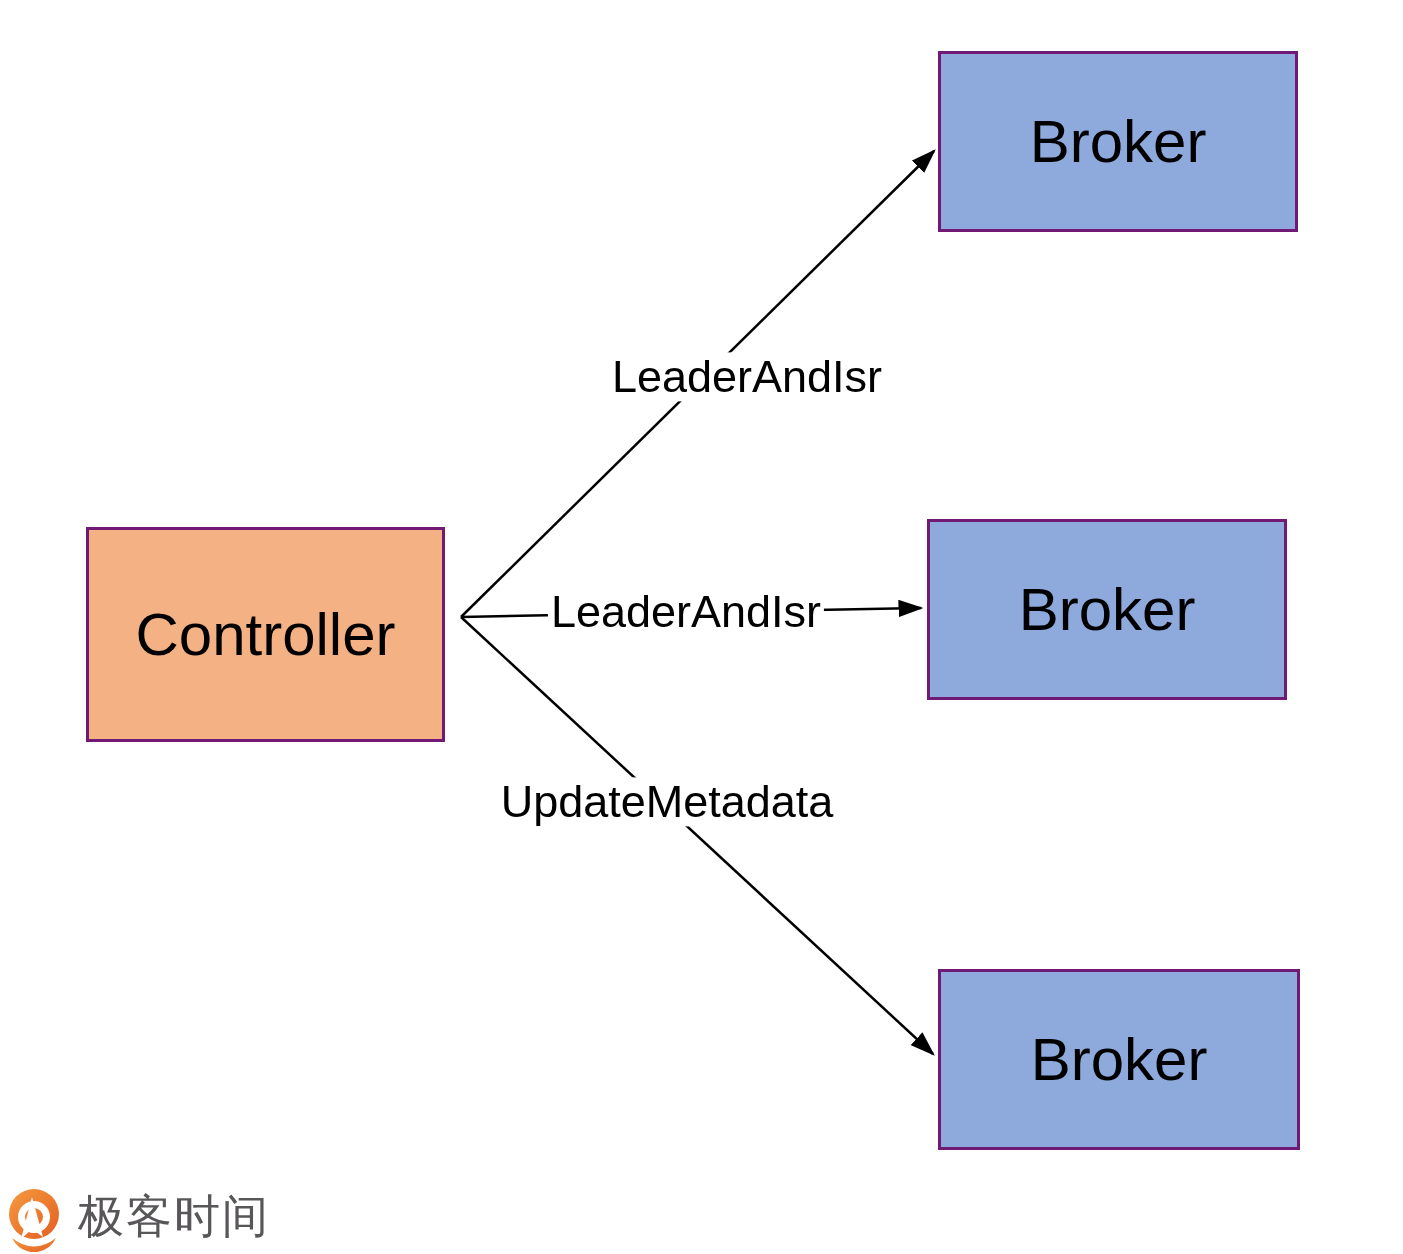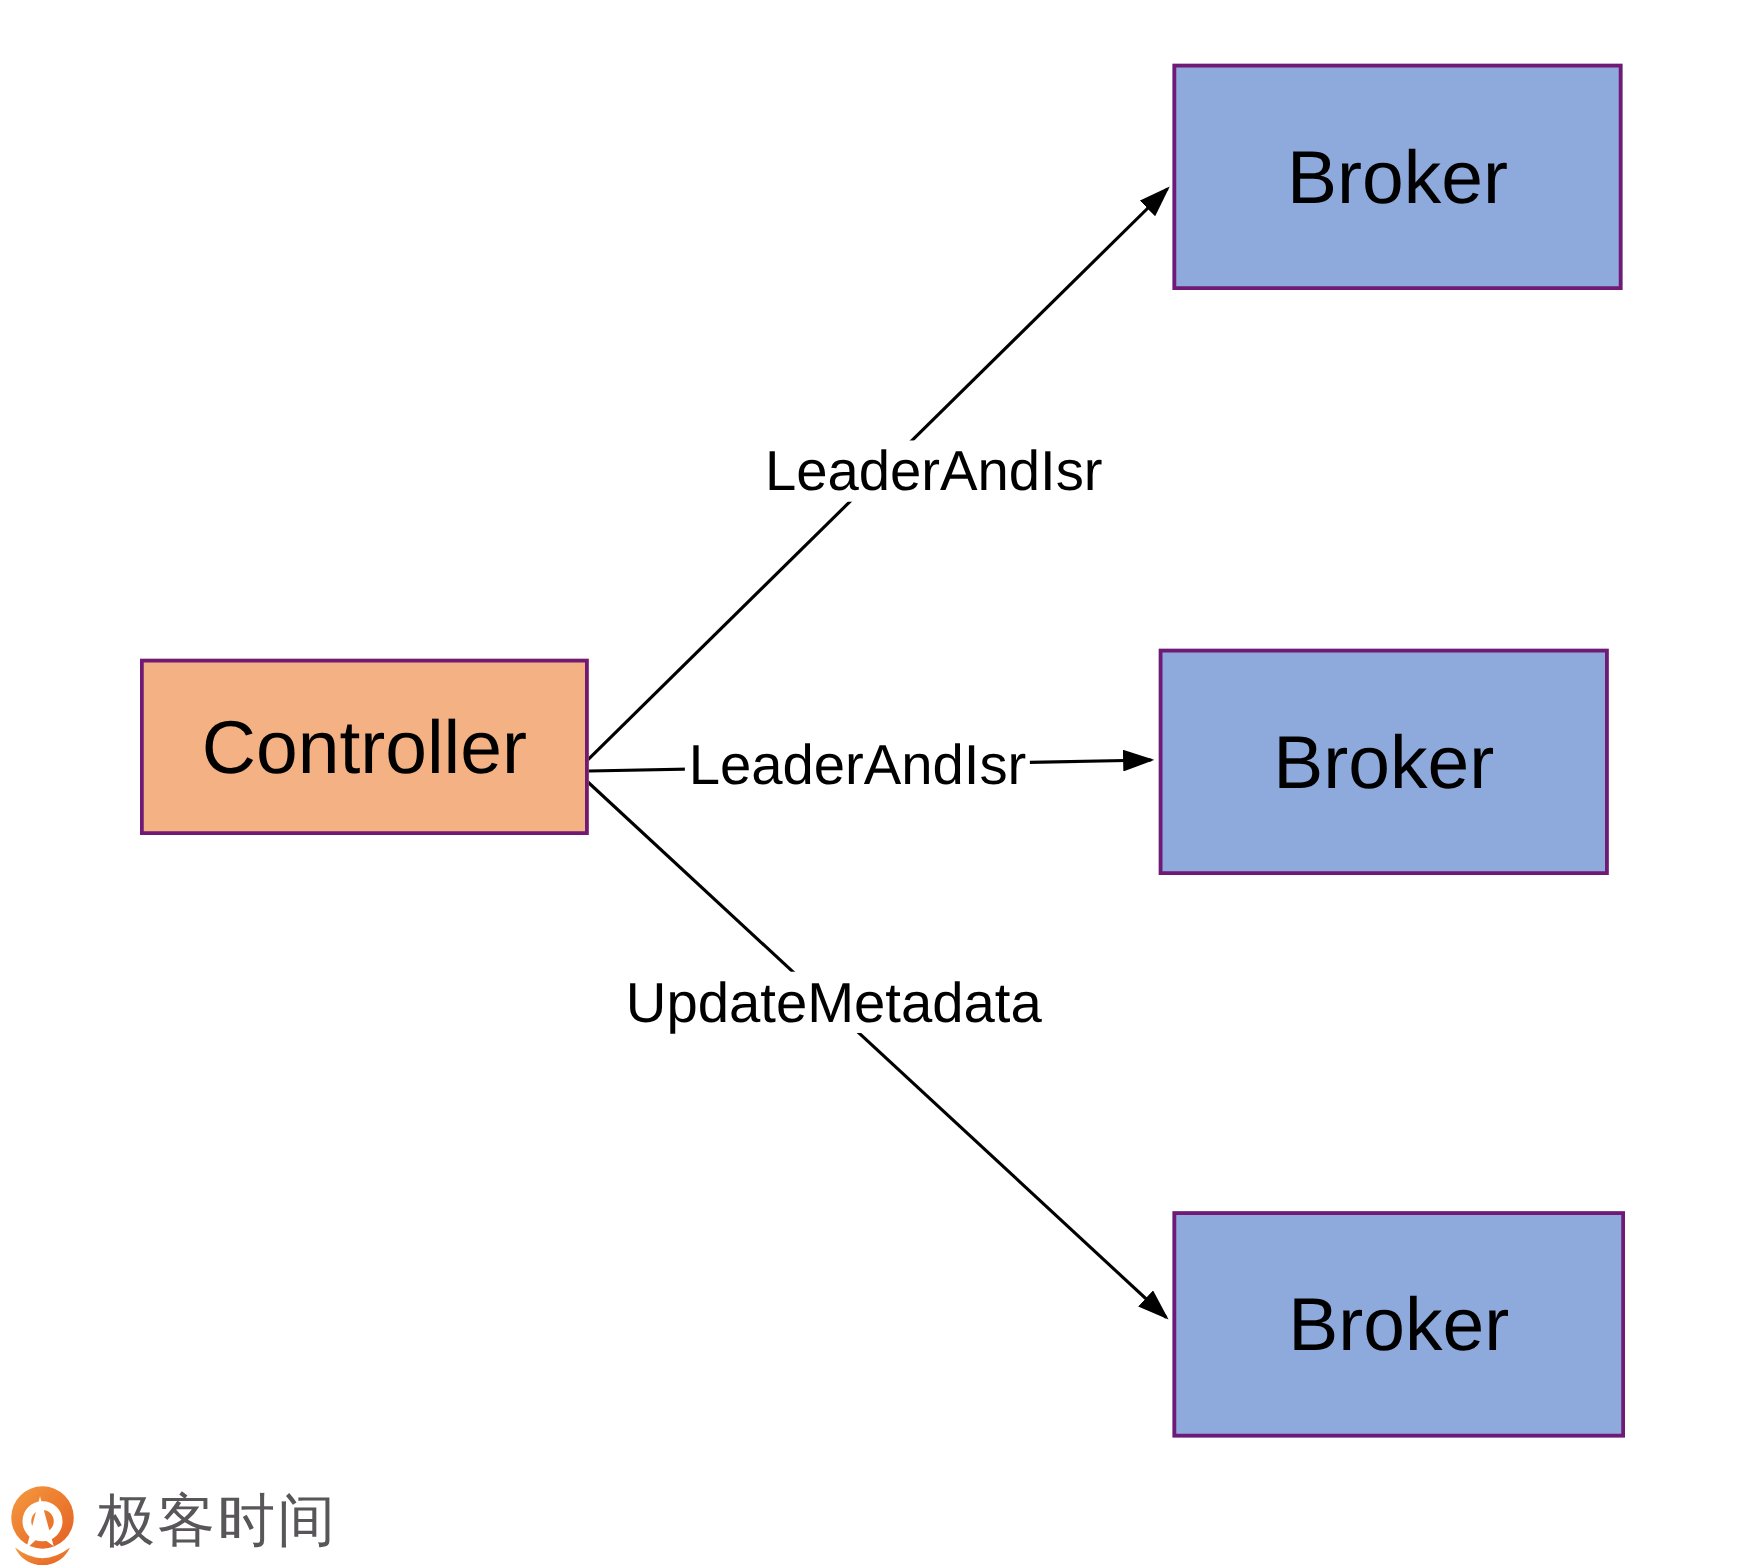--- a/index.html
+++ b/index.html
@@ -32,21 +32,21 @@
     position: absolute;
     box-sizing: border-box;
     border: 3px solid #701a75;
     display: flex;
     align-items: center;
     justify-content: center;
     font-size: 60px;
     color: #000000;
     line-height: 1;
   }
-  .node-controller { left: 112px; top: 527px; width: 359px; height: 141px; background: #F4B183; }
+  .node-controller { left: 86px; top: 527px; width: 359px; height: 215px; background: #F4B183; }
   .node-broker-top { left: 938px; top: 51px;  width: 360px; height: 181px; background: #8EA9DB; }
   .node-broker-middle { left: 927px; top: 519px; width: 360px; height: 181px; background: #8EA9DB; }
   .node-broker-bottom { left: 938px; top: 969px; width: 362px; height: 181px; background: #8EA9DB; }
   .edge-label {
     position: absolute;
     transform: translate(-50%, -50%);
     background: #ffffff;
     padding: 1px 3px;
     font-size: 45px;
     color: #000000;

